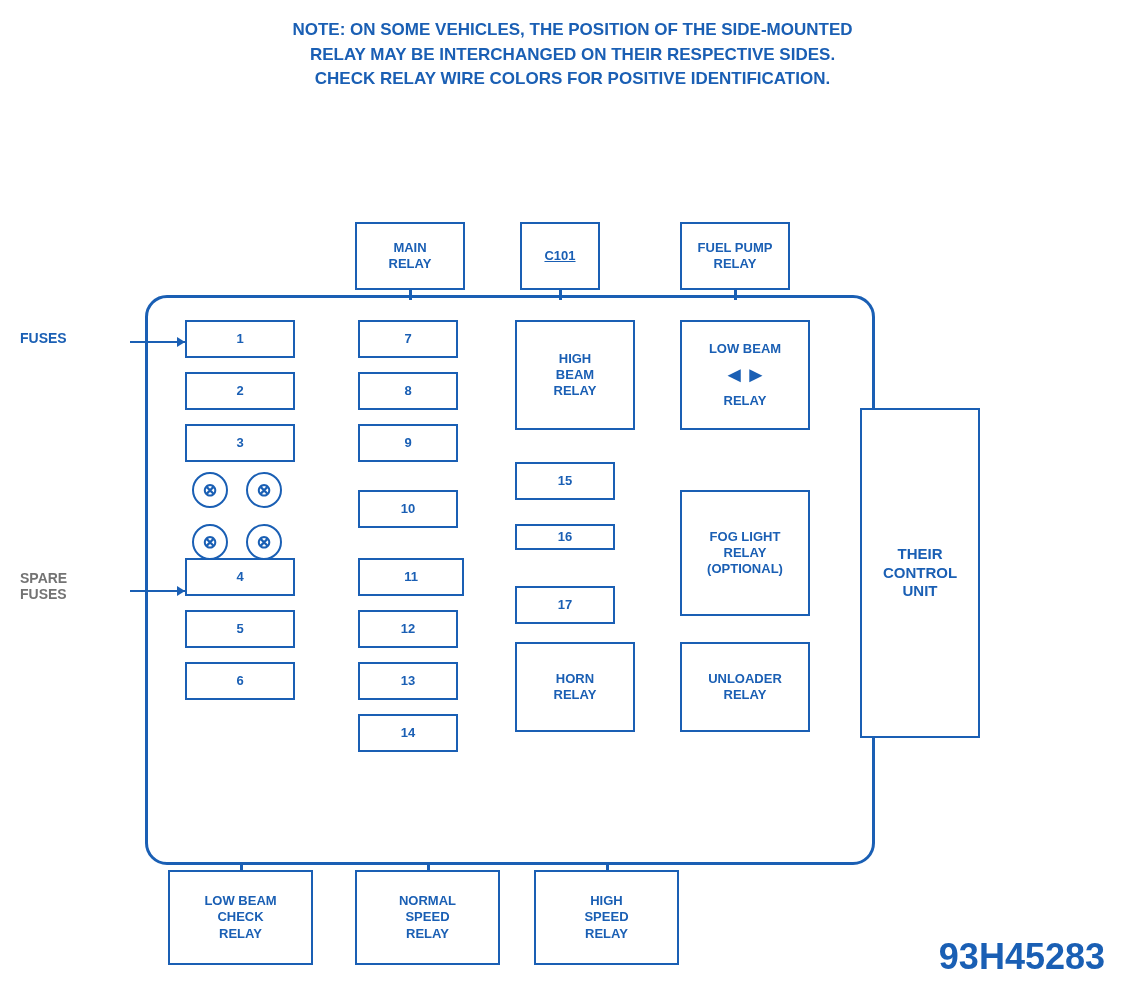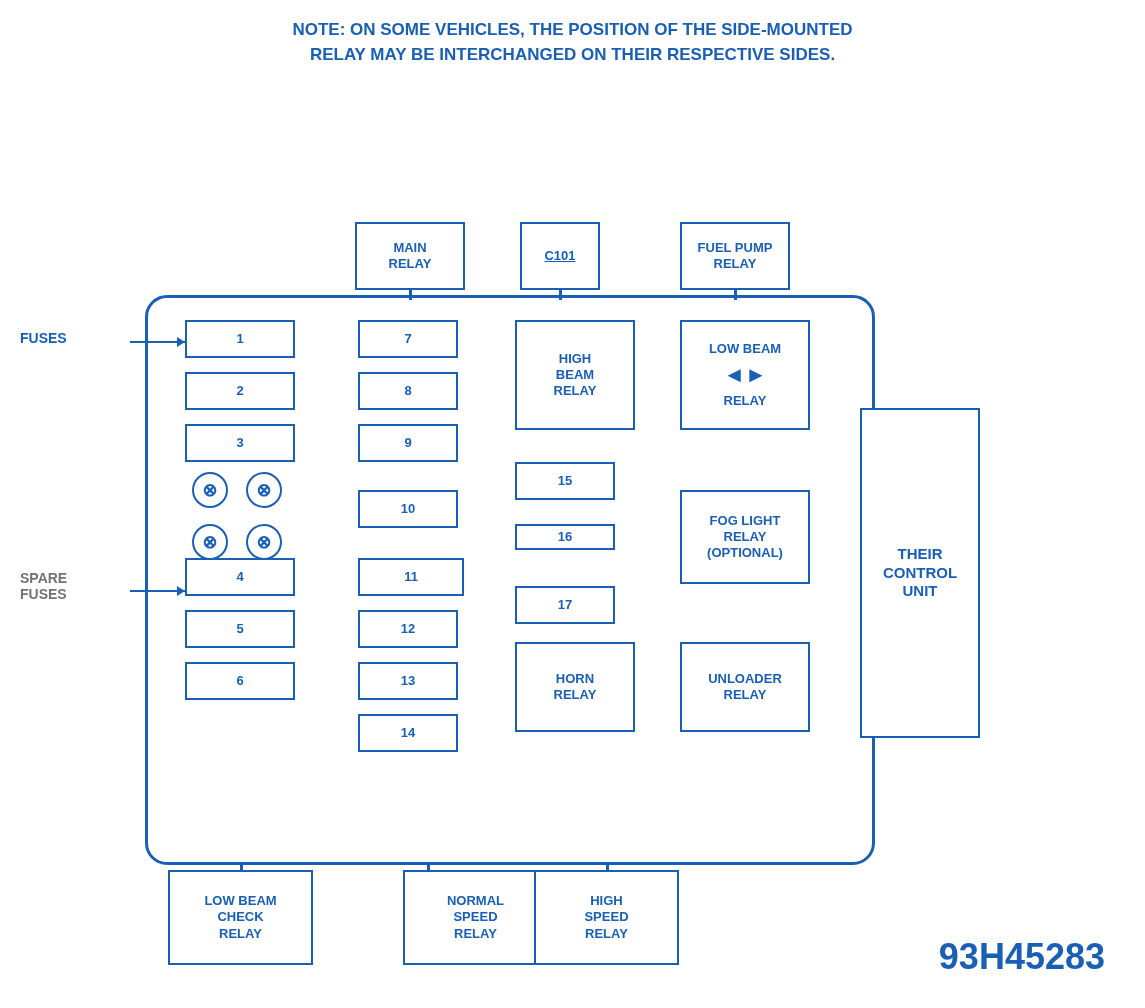--- a/index.html
+++ b/index.html
@@ -78,31 +78,31 @@
     .fuse-12 { top: 610px; left: 358px; width: 100px; height: 38px; }
     .fuse-13 { top: 662px; left: 358px; width: 100px; height: 38px; }
     .fuse-14 { top: 714px; left: 358px; width: 100px; height: 38px; }
     
     .fuse-15 { top: 462px; left: 515px; width: 100px; height: 38px; }
     .fuse-16 { top: 524px; left: 515px; width: 100px; height: 26px; }
     .fuse-17 { top: 586px; left: 515px; width: 100px; height: 38px; }
     
     .relay-high-beam { top: 320px; left: 515px; width: 120px; height: 110px; }
     .relay-low-beam  { top: 320px; left: 680px; width: 130px; height: 110px; }
-    .relay-fog-light { top: 490px; left: 680px; width: 130px; height: 94px; }
+    .relay-fog-light { top: 490px; left: 680px; width: 130px; height: 126px; }
     .relay-horn      { top: 642px; left: 515px; width: 120px; height: 90px; }
     .relay-unloader  { top: 642px; left: 680px; width: 130px; height: 90px; }
     
     .wiper-unit {
       top: 408px; left: 860px; width: 120px; height: 330px;
       font-size: 15px;
     }
     
     .bottom-relay-low-beam { top: 870px; left: 168px; width: 145px; height: 95px; }
-    .bottom-relay-normal   { top: 870px; left: 355px; width: 145px; height: 95px; margin-left: 48px; }
+    .bottom-relay-normal   { top: 870px; left: 355px; width: 145px; height: 95px; }
     .bottom-relay-high-speed { top: 870px; left: 534px; width: 145px; height: 95px; }
     
     .label-fuses {
       position: absolute;
       top: 330px;
       left: 20px;
       color: #1a5fb4;
       font-weight: bold;
       font-size: 14px;
     }
@@ -176,20 +176,21 @@
     .vline { width: 3px; background: #1a5fb4; position: absolute; }
   </style>
 </head>
 <body>
 
 <div class="diagram-container">
 
   <div class="note-text">
     <span>NOTE:  ON SOME VEHICLES, THE POSITION OF THE SIDE-MOUNTED</span><br>
     <span>RELAY MAY BE INTERCHANGED ON THEIR RESPECTIVE SIDES.</span><br>
+    <span>CHECK RELAY WIRE COLORS FOR POSITIVE IDENTIFICATION.</span>
   </div>
 
   <div class="box top-relay-main">
     <span style="white-space:pre-line;">MAIN
 RELAY</span>
   </div>
 
   <div class="vline" style="top:290px;left:409px;height:10px;"></div>
 
   <div class="box top-relay-c101">

